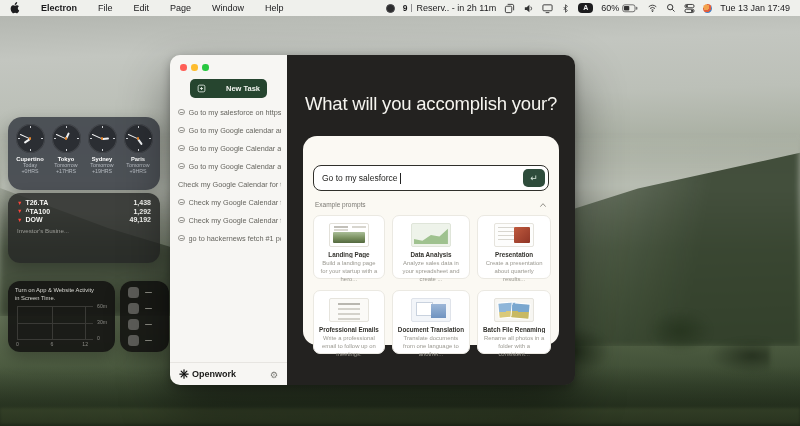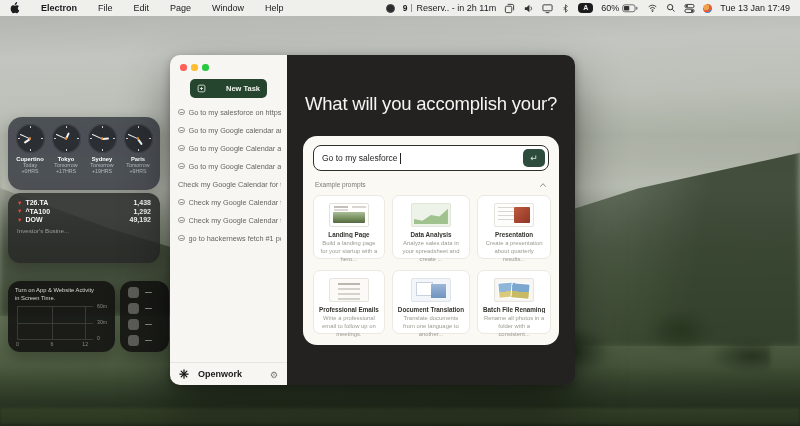--- a/index.html
+++ b/index.html
@@ -103,29 +103,29 @@
   .new-task-btn { margin:8px 20px 5px; height:19px; background:#26452f; border:none; border-radius:5px;
     color:#f2f5f0; font-size:7.5px; font-weight:700; display:flex; align-items:center; justify-content:center; gap:20px;
     font-family:"Liberation Sans", sans-serif; cursor:pointer; }
   .task-list { list-style:none; padding:4px 6px 0 8px; }
   .task-item { display:flex; align-items:center; gap:4px; height:11px; margin-bottom:7px; cursor:pointer; }
   .task-icon { flex:0 0 auto; width:6.5px; height:6.5px; border:1px solid #9a9994; border-radius:50%;
     background:linear-gradient(#9a9994,#9a9994) center/3.5px 1px no-repeat; }
   .task-label { font-size:7.3px; color:#66655f; white-space:nowrap; overflow:hidden; }
   .sb-footer { margin-top:auto; border-top:1px solid #e7e5e1; height:23px; display:flex; align-items:center;
     justify-content:space-between; padding:0 9px; }
-  .brand { display:flex; align-items:center; gap:9px; font-size:9px; font-weight:700; color:#191917; }
+  .brand { display:flex; align-items:center; gap:3px; font-size:9px; font-weight:700; color:#191917; }
   .gear-btn { background:none; border:none; cursor:pointer; padding:0; line-height:0; }
 
   #main { flex:1; background:#232220; border-radius:0 10px 10px 0; position:relative; }
   .heading { position:absolute; top:38px; left:0; right:0; text-align:center;
     font-size:18.5px; font-weight:500; color:#f5f4ef; letter-spacing:-.2px; }
   .panel { position:absolute; left:16px; right:16px; top:81px; bottom:40px;
     background:#fbf9f3; border-radius:14px; }
-  .input-row { position:relative; margin:9px 10px 0; height:26px; }
+  .input-row { position:relative; margin:29px 10px 0; height:26px; }
   .task-input { width:100%; height:100%; background:#fff; border:1.5px solid #30302b; border-radius:8px;
     display:flex; align-items:center; padding:0 30px 0 8px; font-size:8.5px; color:#1c1c1a; cursor:text; }
   .caret { display:inline-block; width:1px; height:11px; background:#222; margin-left:2px; animation:blink 1.1s steps(1) infinite; }
   @keyframes blink { 50% { opacity:0; } }
   .submit-btn { position:absolute; right:4px; top:4px; width:22px; height:18px; background:#2e4c3b;
     border:none; border-radius:5px; color:#d9e8dd; font-size:9px; line-height:1; cursor:pointer;
     font-family:"DejaVu Sans", sans-serif; }
   .prompts-header { margin:10px 12px 0; display:flex; justify-content:space-between; align-items:center; }
   .prompts-label { font-size:6.5px; color:#7b7973; }
   .collapse-btn { background:none; border:none; padding:0; line-height:0; cursor:pointer; }

